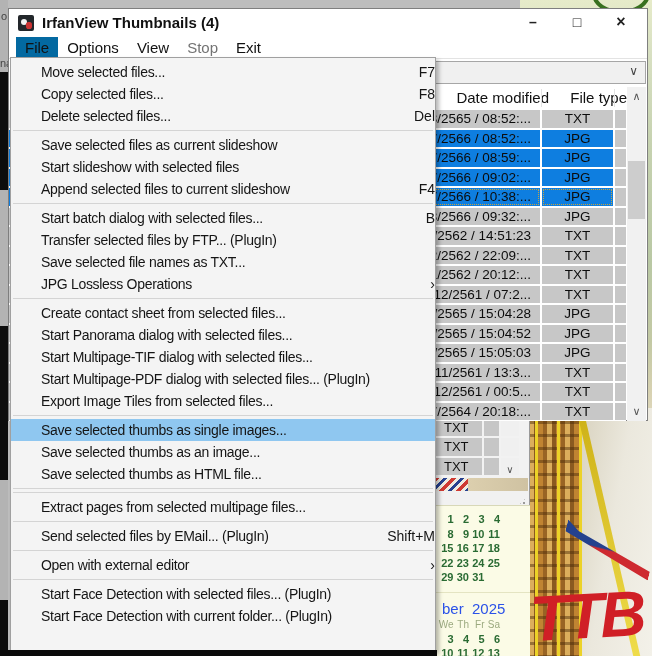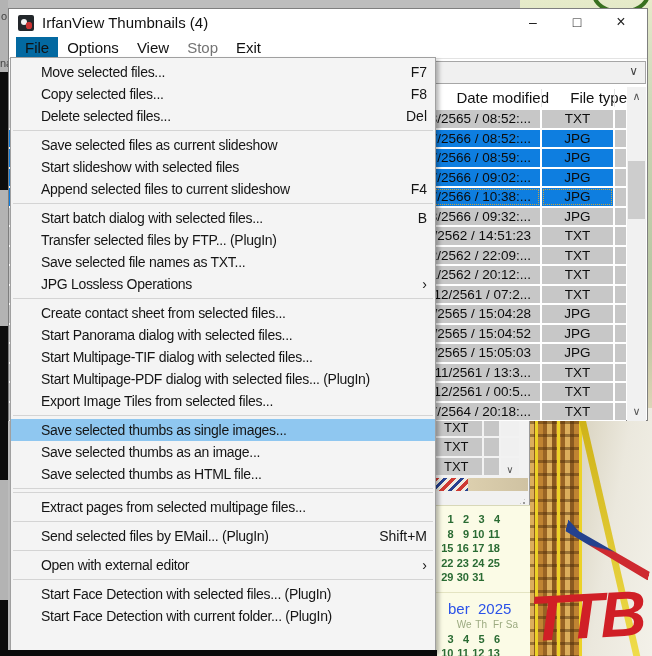--- a/index.html
+++ b/index.html
@@ -44,27 +44,27 @@
   .grip{position:absolute;right:2px;bottom:2px;width:13px;height:13px;
     background-image:radial-gradient(#9a9a9a 1px,transparent 1.3px);background-size:4px 4px;
     clip-path:polygon(100% 0,100% 100%,0 100%);}
 
   
   .calendar{position:absolute;left:435px;top:505px;width:95px;height:151px;background:#fbfbe6;border-top:1px solid #d8d8b8;overflow:hidden;}
   .cal-grid{padding:6px 0 0 3px;}
   .cal-row{display:flex;height:14.5px;}
   .cal-num{width:15.5px;text-align:right;font-size:11px;font-weight:700;color:#2a6b33;line-height:14.5px;}
   .cal-divider{height:1px;background:#e4e4c2;margin:7px 0 0 0;}
-  .cal-header{padding:7px 0 1px 13px;font-size:15px;color:#2b52e8;white-space:pre;}
-  .cal-week{display:flex;padding-left:21px;height:13px;}
+  .cal-header{padding:7px 0 1px 7px;font-size:15px;color:#2b52e8;white-space:pre;}
+  .cal-week{display:flex;padding-left:3px;height:13px;}
   .wk{width:15.5px;text-align:right;font-size:10px;color:#9caa80;line-height:13px;}
 
   
   .window{position:absolute;left:8px;top:8px;width:640px;height:413px;background:#fff;border:1px solid #7f7f7f;}
-  .titlebar{position:absolute;left:0;top:0;right:0;height:28px;background:#fff;}
+  .titlebar{position:absolute;left:0;top:0;right:0;height:28px;background:#fff;font-weight:bold;}
   .app-icon{position:absolute;left:9px;top:6px;width:16px;height:16px;background:#23272b;border-radius:2px;overflow:hidden;}
   .app-icon i{position:absolute;left:3px;top:4px;width:6px;height:6px;background:#f2f2f2;border-radius:50%;}
   .app-icon b{position:absolute;right:2px;bottom:2px;width:6px;height:7px;background:#c33;border-radius:40%;}
   .title{position:absolute;left:33px;top:0;line-height:28px;font-size:15px;color:#111;}
   .caption{position:absolute;right:4px;top:0;height:28px;display:flex;}
   .cap-btn{width:44px;text-align:center;line-height:26px;font-size:14px;color:#222;}
   .cap-btn.close{font-size:16px;}
   .menubar{position:absolute;left:0;top:28px;right:0;height:22px;display:flex;padding-left:7px;font-size:15px;border-bottom:1px solid #e3e3e3;background:#fff;}
   .mb-item{padding:0 9px;line-height:21px;color:#111;}
   .mb-item.active{background:#0369a1;}
@@ -88,21 +88,21 @@
   .lrow.focused .c-type{outline:1px dotted #caa43c;outline-offset:-2px;}
   .vscroll{position:absolute;left:618px;top:78px;width:19px;height:334px;background:#f1f1f1;}
   .vs-arr{position:absolute;left:0;width:19px;height:19px;text-align:center;font-size:11px;line-height:19px;color:#555;}
   .vs-up{top:0;}
   .vs-down{bottom:0;}
   .vs-thumb{position:absolute;left:1px;width:17px;top:74px;height:58px;background:#cdcdcd;}
 
   
   .popup{position:absolute;left:10px;top:57px;width:426px;height:594px;background:#f4f4f4;border:1px solid #a0a0a0;
     box-shadow:3px 3px 4px rgba(0,0,0,.28);padding-top:3px;overflow:hidden;}
-  .menu-item{height:22px;line-height:22px;padding:0 8px 0 30px;font-size:14px;letter-spacing:-0.3px;color:#151515;display:flex;justify-content:space-between;}
+  .menu-item{height:22px;line-height:22px;padding:0 0 0 30px;font-size:14px;letter-spacing:-0.3px;color:#151515;display:flex;justify-content:space-between;}
   .menu-item .shortcut{color:#151515;letter-spacing:0;}
   .menu-item.hl{background:#8fc7f0;}
   .msep{height:1px;background:#d4d4d4;margin:3px 2px;}
   .bottom-strip{position:absolute;left:0;top:650px;width:437px;height:6px;background:#0a0a0a;}
 </style>
 </head>
 <body>
 
 <div id="screen">
 

